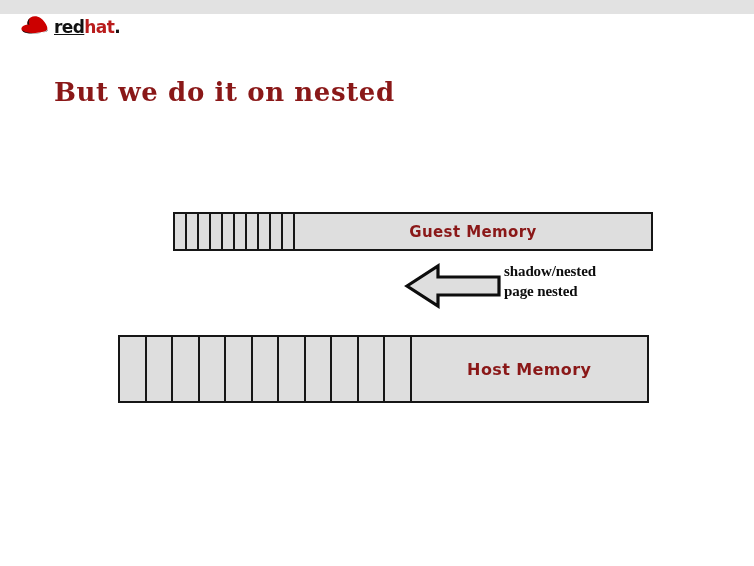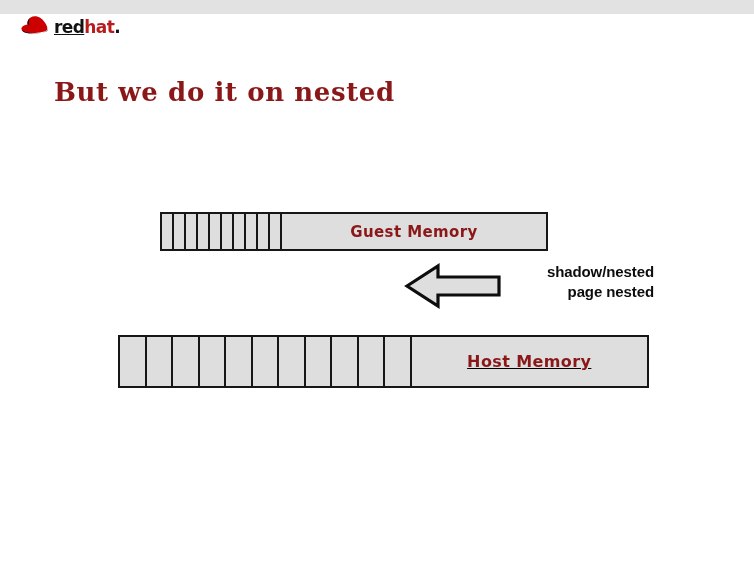--- a/index.html
+++ b/index.html
@@ -78,31 +78,30 @@
   
   .mem-bar {
     position: absolute;
     box-sizing: border-box;
     border: 2px solid #161616;
     background: #dedede;
     display: flex;
     align-items: stretch;
   }
   .mem-bar.guest {
-    left: 160px;
+    left: 173px;
     top: 212px;
-    width: 388px;
+    width: 480px;
     height: 39px;
   }
   .mem-bar.host {
     left: 118px;
     top: 335px;
     width: 531px;
-    height: 53px;
-    text-decoration: underline;
+    height: 68px;
   }
 
   .cells {
     display: flex;
     align-items: stretch;
     height: 100%;
     flex: none;
   }
   .cell {
     box-sizing: border-box;
@@ -138,25 +137,25 @@
     height: 46px;
   }
   .arrow-wrap svg { display: block; }
 
   
   .arrow-caption {
     position: absolute;
     left: 504px;
     top: 262px;
     width: 150px;
-    font-family: Liberation Sans, sans-serif;
+    font-family: Liberation Serif, serif;
     font-size: 15px;
     font-weight: bold;
     color: #0d0d0d;
-    text-align: right;
+    text-align: left;
     line-height: 1.32;
     letter-spacing: -0.1px;
   }
   .arrow-caption .line { display: block; white-space: nowrap; }
 </style>
 </head>
 <body>
 
 <div class="header-band"></div>
 

